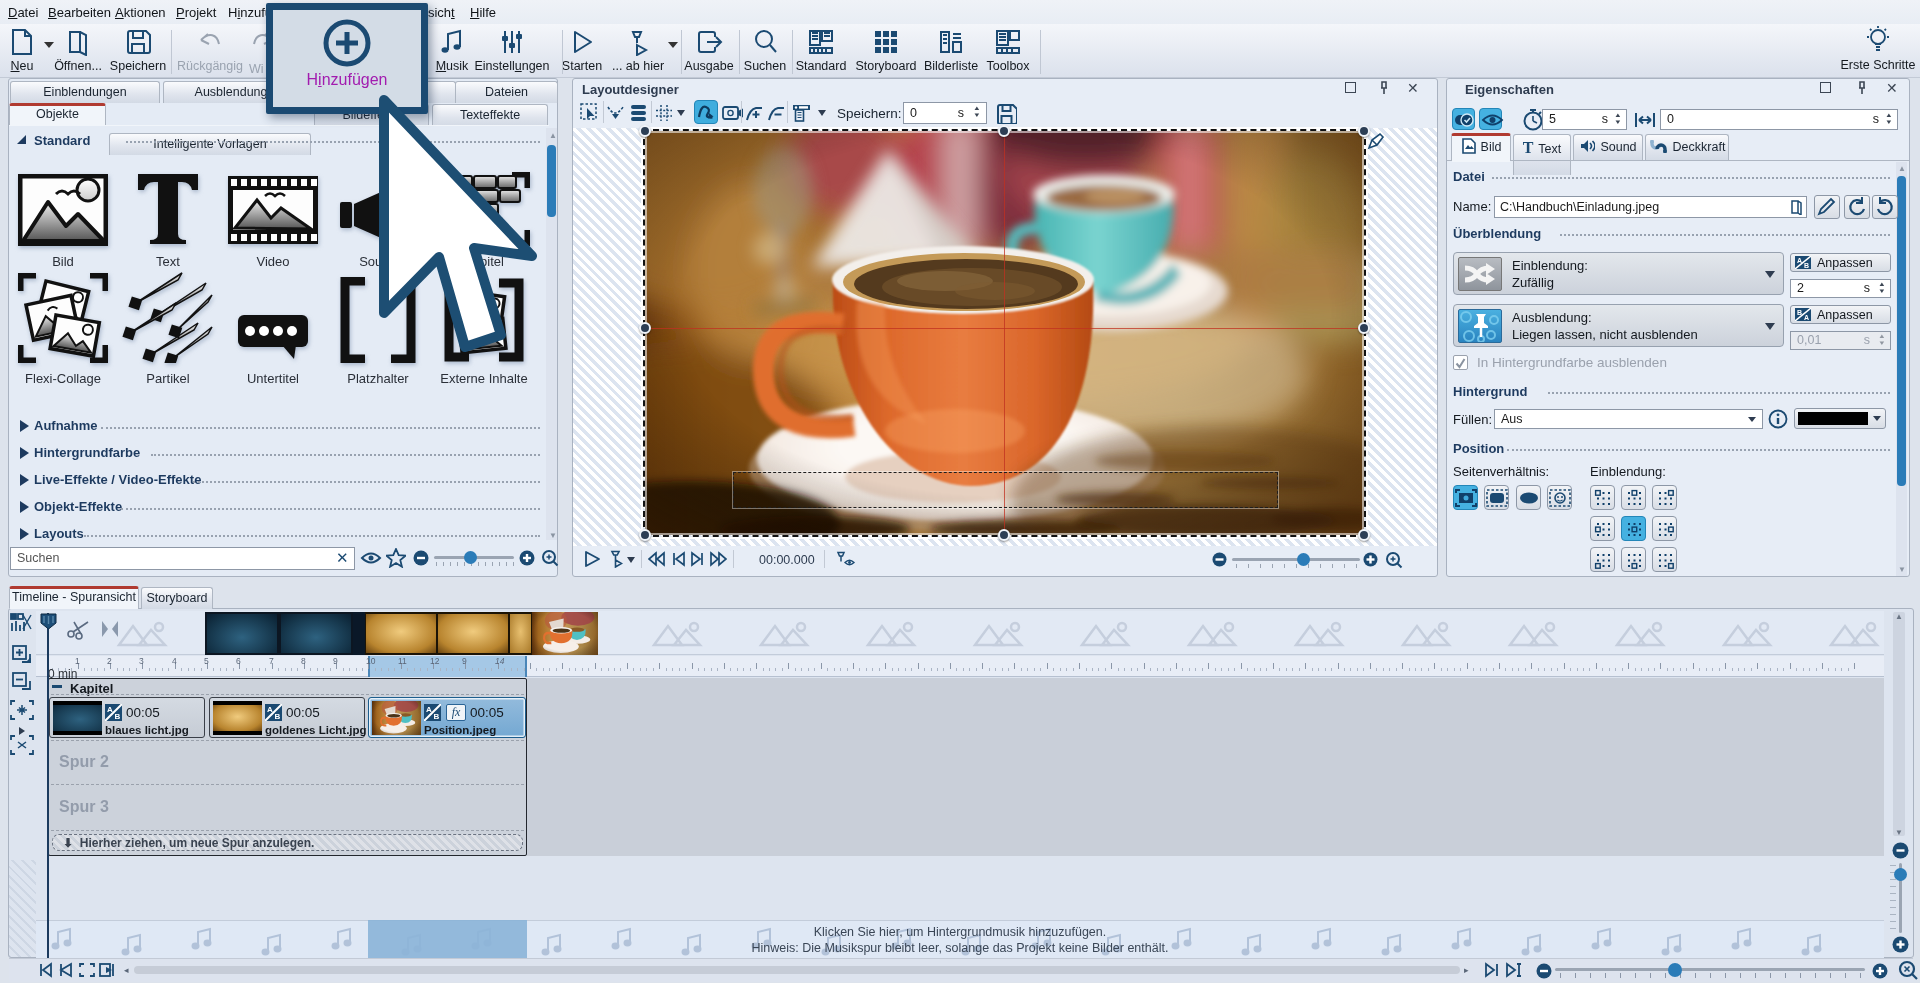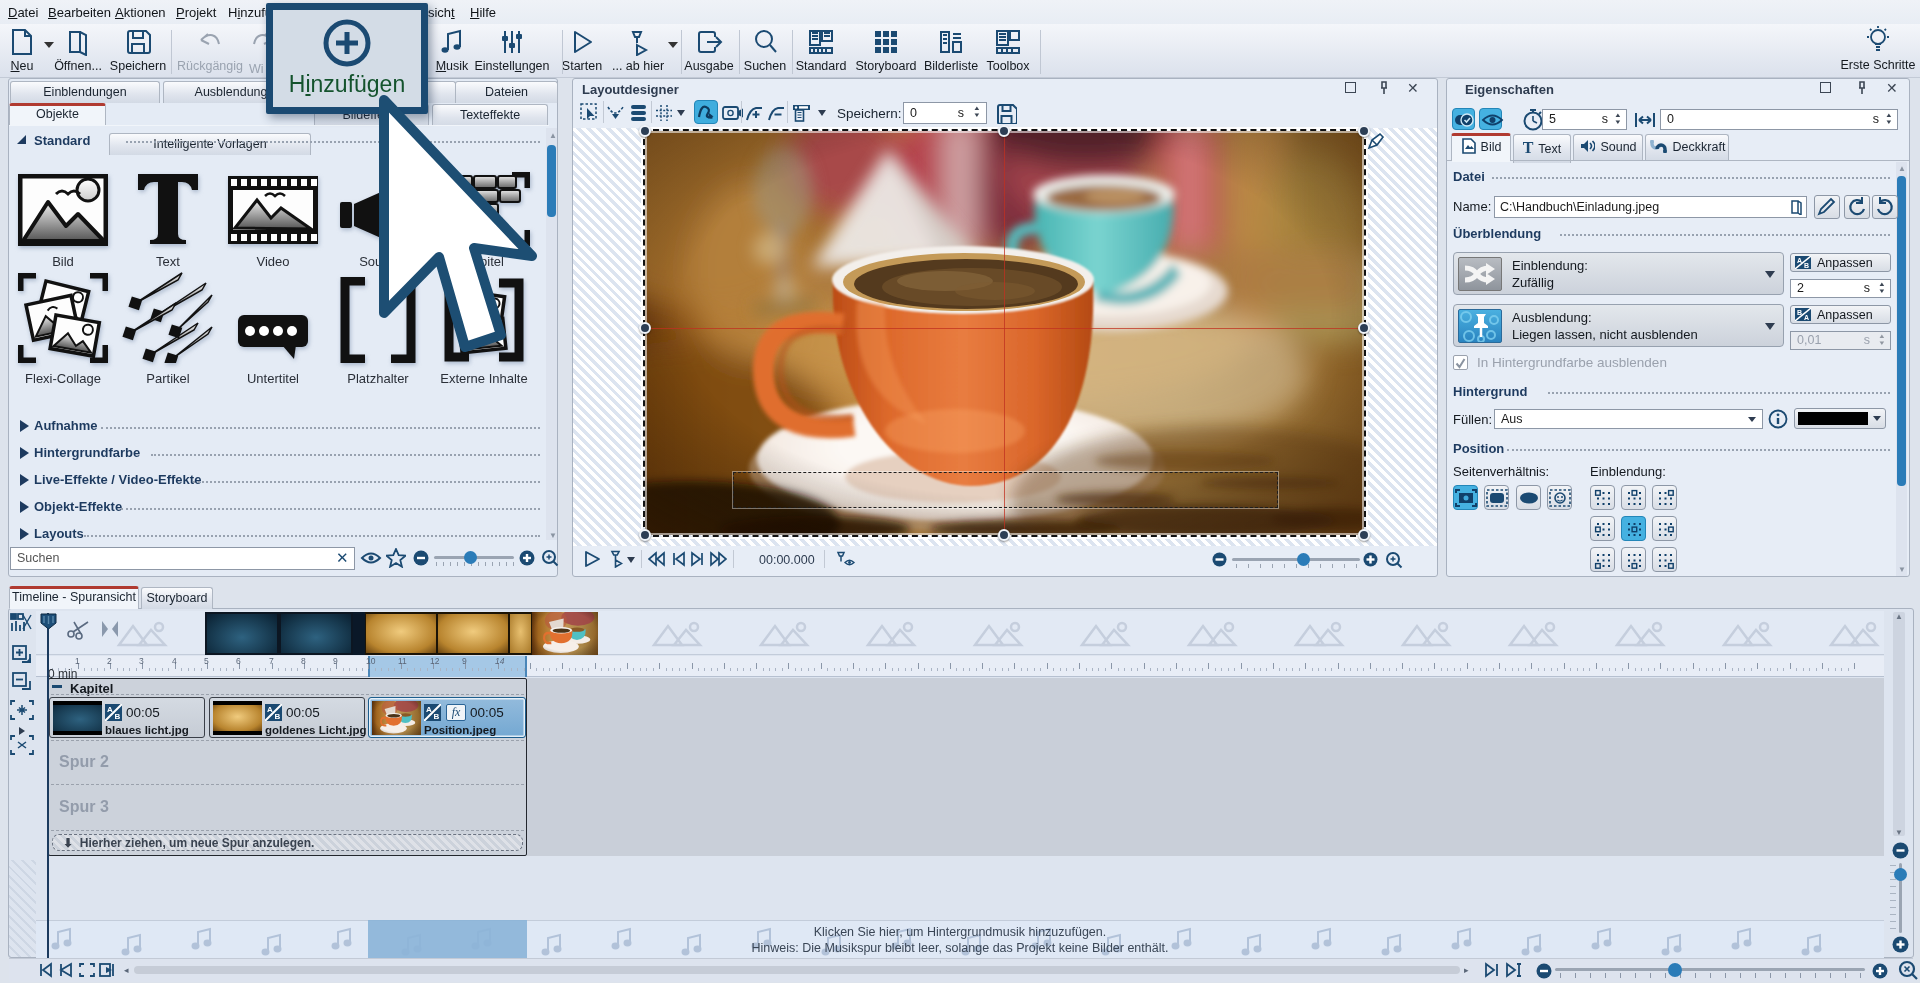--- a/index.html
+++ b/index.html
@@ -702,21 +702,21 @@
 <div class="spin" style="left:1613px;top:111px;"></div>
 <div class="abs" style="left:1634px;top:111px;"><svg width="22" height="18">
       <path d="M2 2 v14 M20 2 v14 M5 9 h12 M5 9 l4 -3.5 M5 9 l4 3.5 M17 9 l-4 -3.5 M17 9 l-4 3.5" stroke="#1b4a72" stroke-width="2" fill="none"></path>
     </svg></div>
 <div class="inputbox" style="left:1660px;top:109px;width:238px;height:21px;line-height:19px;padding:0 6px;">0<span style="position:absolute;right:18px;">s</span></div>
 <div class="spin" style="left:1884px;top:111px;"></div>
 <div class="tab active" style="left:1451px;top:133px;width:60px;height:28px;line-height:23px;"><svg width="15" height="16" style="vertical-align:-3px;margin-right:5px;">
       <path d="M2 1 h8 l4 4 v10 h-12 z" fill="#fff" stroke="#1b4a72" stroke-width="1.6"></path>
       <path d="M4 11 l3 -4 2 2.5 1.5 -1.5 2.5 3 z" fill="#1b4a72"></path>
     </svg>Bild</div>
-<div class="tab" style="left:1513px;top:134px;width:58px;height:29px;line-height:25px;"><span style="font-family:'Liberation Serif',serif;font-weight:bold;color:#1b4a72;font-size:16px;margin-right:5px;">T</span>Text</div>
+<div class="tab" style="left:1513px;top:134px;width:58px;height:41px;line-height:25px;"><span style="font-family:'Liberation Serif',serif;font-weight:bold;color:#1b4a72;font-size:16px;margin-right:5px;">T</span>Text</div>
 <div class="tab" style="left:1573px;top:134px;width:70px;height:27px;line-height:25px;"><svg width="16" height="14" style="vertical-align:-2px;margin-right:5px;">
       <path d="M2 5 h3 l4 -4 v12 l-4 -4 h-3 z" fill="#1b4a72"></path>
       <path d="M11 4 q3 3 0 6 M13.5 2 q5 5 0 10" stroke="#1b4a72" stroke-width="1.6" fill="none"></path>
     </svg>Sound</div>
 <div class="tab" style="left:1645px;top:134px;width:84px;height:27px;line-height:25px;"><svg width="19" height="15" style="vertical-align:-3px;margin-right:5px;">
       <path d="M3 2 v3 a4 4 0 0 0 8 0" stroke="#8fb3d1" stroke-width="3.4" fill="none"></path>
       <path d="M16 13 v-3 a4 4 0 0 0 -8 0" stroke="#1b4a72" stroke-width="3.4" fill="none"></path>
       <rect x="1.3" y="1" width="3.4" height="3" fill="#8fb3d1"></rect>
       <rect x="14.3" y="11" width="3.4" height="3" fill="#1b4a72"></rect>
     </svg>Deckkraft</div>
@@ -1605,15 +1605,15 @@
 <div class="abs" style="left:1898px;top:960px;"><svg width="22" height="20">
       <circle cx="9" cy="9" r="7" stroke="#1b4a72" stroke-width="2.2" fill="none"></circle>
       <path d="M14 14 l5 5" stroke="#1b4a72" stroke-width="2.2"></path>
       <path d="M6.5 6.5 l5 5 M11.5 6.5 l-5 5" stroke="#1b4a72" stroke-width="1.6"></path>
     </svg></div>
 <div class="abs" style="left:266px;top:3px;width:162px;height:111px;background:#d3dce6;border:7px solid #1b4a72;border-radius:2px;box-shadow:3px 4px 10px rgba(30,50,80,.45);z-index:50;text-align:center;">
 <svg width="48" height="48" style="margin-top:9px;">
       <circle cx="24" cy="24" r="21" stroke="#1b4a72" stroke-width="5" fill="none"></circle>
       <path d="M24 13 v22 M13 24 h22" stroke="#1b4a72" stroke-width="5"></path>
     </svg>
-<div style="text-align:center;font-size:23px;color:#14532d;margin-top:0px;">H<u>i</u>nzufügen</div></div>
+<div style="text-align:center;font-size:16px;color:#a21caf;margin-top:0px;">H<u>i</u>nzufügen</div></div>
 <div class="abs" style="left:370px;top:85px;z-index:51;"><svg width="180" height="280" viewBox="0 0 180 280">
 <path d="M14 15 L14 228 L69 172 L95 262 L131 250 L104 163 L162 171 z" fill="#ffffff" stroke="#1d4e73" stroke-width="10" stroke-linejoin="round"></path>
 </svg></div>
 </body></html>

